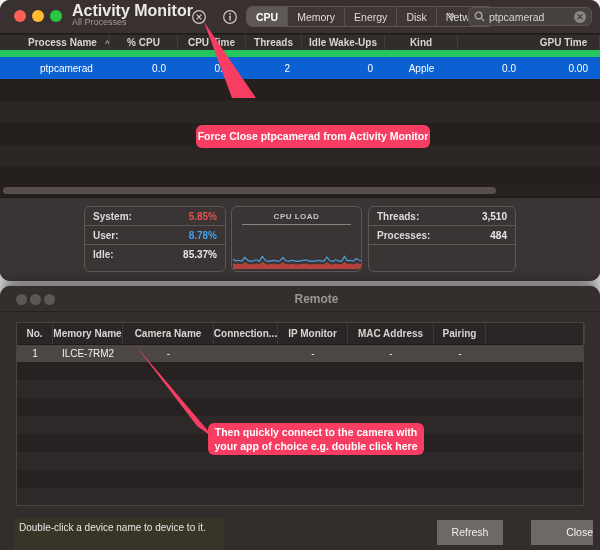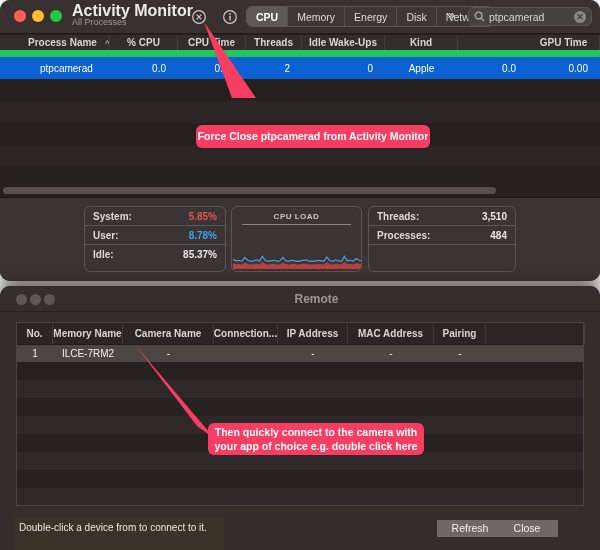--- a/index.html
+++ b/index.html
@@ -58,23 +58,23 @@
   .rm-titlebar { position:absolute; left:0; top:0; width:100%; height:26px; background:#342e2c; border-bottom:1px solid #262120; }
   .rm-dot { position:absolute; top:8px; width:11px; height:11px; border-radius:50%; background:#5d5755; }
   .rm-title { position:absolute; left:0; right:0; top:6px; text-align:center; font-size:12px; font-weight:700; color:#9b9594;padding-left:33px; }
   .rm-table { position:absolute; left:16px; top:36px; width:568px; height:184px; border:1px solid #4a4443;
     background:repeating-linear-gradient(180deg,#272221 0 18px,#2e2928 18px 36px);
     background-position:0 39px; }
   .rm-header { position:absolute; left:0; top:0; width:100%; height:22px; background:#2b2625; border-bottom:1px solid #1f1a19; }
   .rm-hcell { color:#d8d5d4; font-weight:700; border-right:1px solid rgba(255,255,255,.09); }
   .rm-row { position:absolute; left:0; top:22px; width:100%; height:17px; background:#4c4745; color:#f2f0ef; }
   .rm-hint { position:absolute; left:14px; top:232px; width:210px; height:32px; background:#363528; padding:4px 5px; font-size:10px; color:#e8e6e5; }
-  .rm-btn { position:absolute; top:234px; height:17px; background:#6e6866; border:none; border-radius:0; color:#f2f0ef; font-size:10.5px; font-family:"Liberation Sans",sans-serif; line-height:17px; text-align:center; }
+  .rm-btn { position:absolute; top:234px; height:25px; background:#6e6866; border:none; border-radius:0; color:#f2f0ef; font-size:10.5px; font-family:"Liberation Sans",sans-serif; line-height:17px; text-align:center; }
   .btn-refresh { left:437px; width:66px; }
-  .btn-close { left:496px; width:62px; }
+  .btn-close { left:531px; width:62px;text-align:right; }
 
   
   .arrow-layer { position:absolute; left:0; top:0; width:600px; height:550px; pointer-events:none; z-index:40; }
   .callout { position:absolute; z-index:41; background:var(--accent,#f73e62); border-radius:6px; color:#ffffff; font-weight:700; font-size:10.5px; text-align:center; }
   .callout1 { left:196px; top:81px; width:234px; height:23px; line-height:23px;margin-top:44px; }
   .callout2 { left:208px; top:423px; width:216px; height:32px; padding-top:2px; line-height:14px; }
 </style>
 </head>
 <body>
 
@@ -190,37 +190,37 @@
       <div class="rm-dot" style="left:44px;"></div>
       <div class="rm-title">Remote</div>
     </div>
 
     <div class="rm-table">
       <div class="rm-header">
         <div class="cell rm-hcell" style="left:0;width:36px;">No.</div>
         <div class="cell rm-hcell" style="left:36px;width:70px;">Memory Name</div>
         <div class="cell rm-hcell" style="left:106px;width:91px;">Camera Name</div>
         <div class="cell rm-hcell" style="left:197px;width:64px;">Connection...</div>
-        <div class="cell rm-hcell" style="left:261px;width:70px;">IP Address</div>
+        <div class="cell rm-hcell" style="left:261px;width:70px;">IP Monitor</div>
         <div class="cell rm-hcell" style="left:331px;width:86px;">MAC Address</div>
         <div class="cell rm-hcell" style="left:417px;width:52px;">Pairing</div>
         <div class="cell rm-hcell" style="left:469px;width:99px;"></div>
       </div>
       <div class="rm-row">
         <div class="cell" style="left:0;width:36px;">1</div>
         <div class="cell" style="left:36px;width:70px;">ILCE-7RM2</div>
         <div class="cell" style="left:106px;width:91px;">-</div>
         <div class="cell" style="left:197px;width:64px;margin-top:28px;">USB</div>
         <div class="cell" style="left:261px;width:70px;">-</div>
         <div class="cell" style="left:331px;width:86px;">-</div>
         <div class="cell" style="left:417px;width:52px;">-</div>
       </div>
     </div>
 
-    <div class="rm-hint">Double-click a device from to connect to it.</div>
+    <div class="rm-hint">Double-click a device name to device to it.</div>
     <button class="rm-btn btn-refresh">Refresh</button>
     <button class="rm-btn btn-close">Close</button>
   </div>
 
   <svg class="arrow-layer" viewBox="0 0 600 550">
     <polygon points="204,22 232,98 256,98" fill="#f73e62"></polygon>
     <polygon points="136,346 197,426 215,439" fill="#f73e62"></polygon>
   </svg>
   <div class="callout callout1">Force Close ptpcamerad from Activity Monitor</div>
   <div class="callout callout2">

